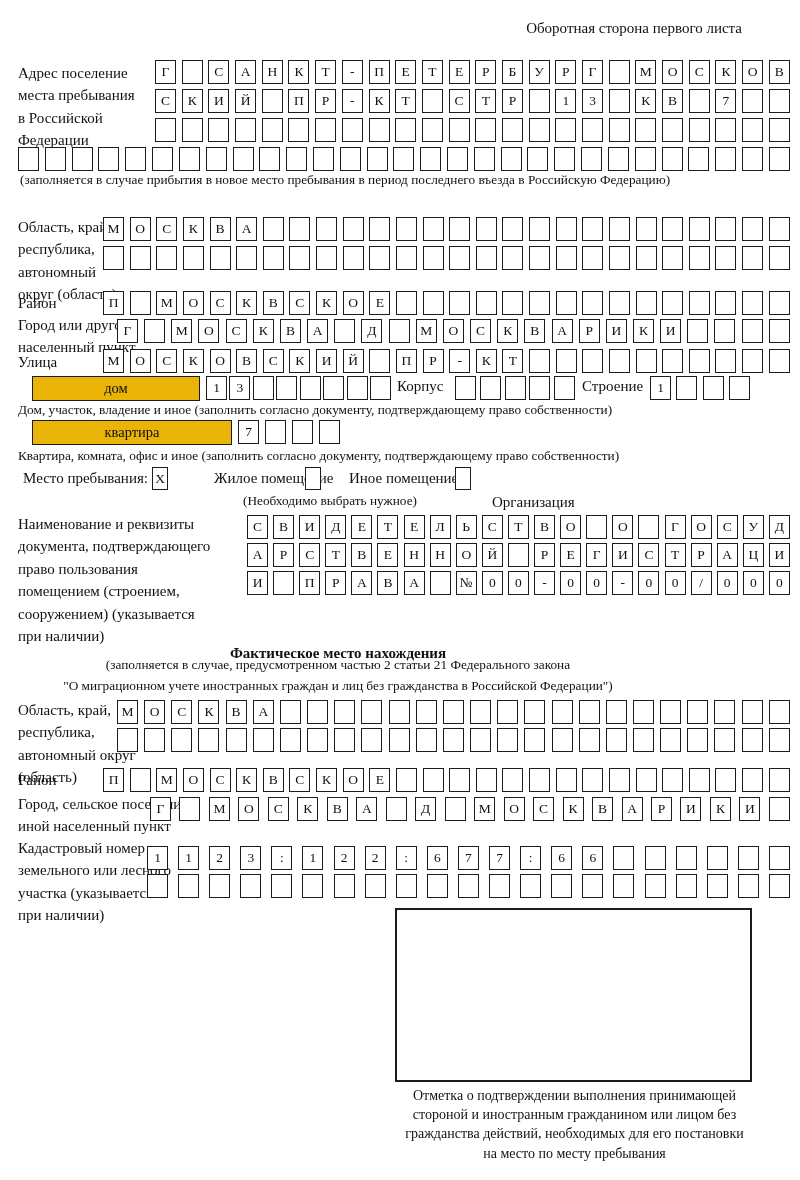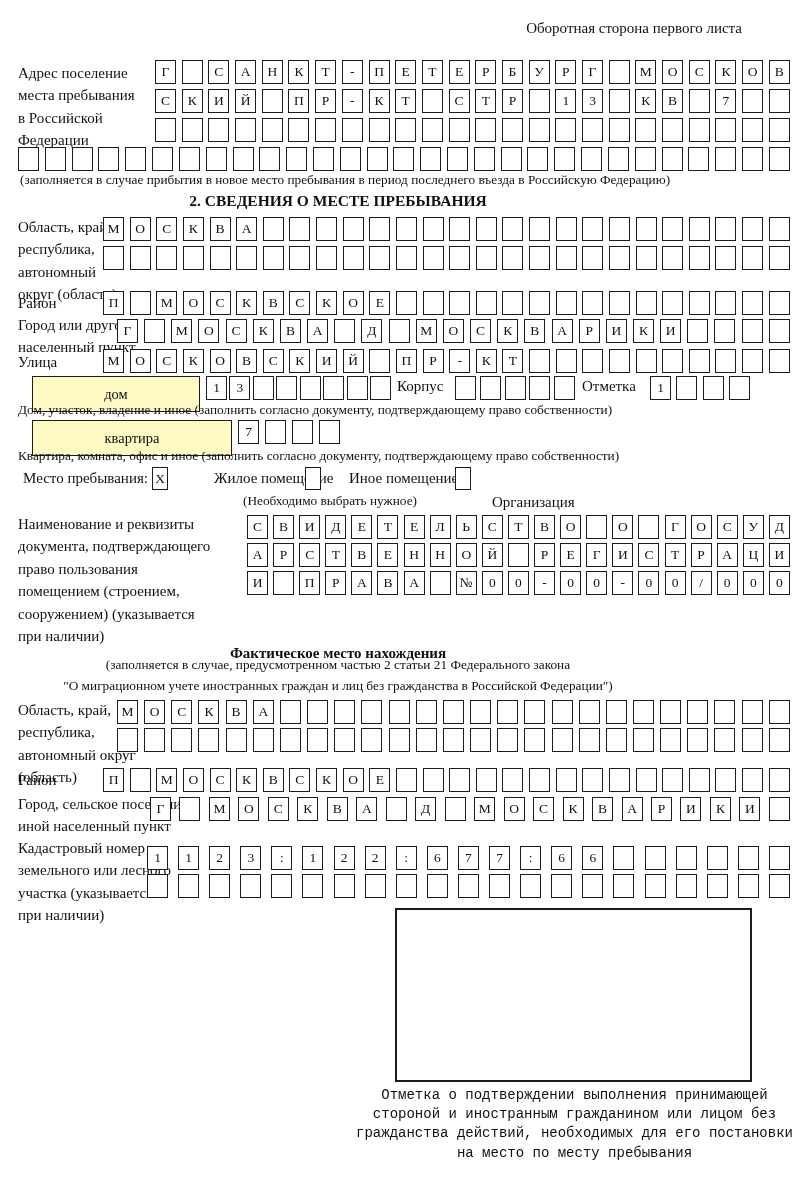--- a/index.html
+++ b/index.html
@@ -8,22 +8,22 @@
   .abs{position:absolute;}
   .lbl{font-size:15px;line-height:22.4px;}
   .lbl .ln{display:block;white-space:nowrap;}
   .cap{font-size:13.3px;white-space:nowrap;}
   .center{left:0;width:636px;text-align:center;margin-left:20px;}
   .bold{font-weight:bold;}
   .grid{position:absolute;display:flex;justify-content:space-between;}
   .cell{flex:0 0 21px;width:21px;height:24px;box-sizing:border-box;border:1.8px solid #1c1c1c;
         display:flex;align-items:center;justify-content:center;
         font-size:13.5px;background:#fff;}
-  .wbox{position:absolute;box-sizing:border-box;border:1.8px solid #1c1c1c;height:36px;
-        display:flex;align-items:center;justify-content:center;font-size:14.5px;background:#fef9c3;}
+  .wbox{position:absolute;box-sizing:border-box;border:1.8px solid #1c1c1c;height:25px;
+        display:flex;align-items:center;justify-content:center;font-size:14.5px;background:#eab308;}
   .chk{position:absolute;box-sizing:border-box;border:1.8px solid #1c1c1c;width:16px;height:23px;
        display:flex;align-items:center;justify-content:center;font-size:13.5px;background:#fff;}
   .stamp{position:absolute;box-sizing:border-box;border:2px solid #1c1c1c;background:#fff;}
   .note{font-size:14px;line-height:19.2px;text-align:center;}
 </style>
 </head>
 <body>
 
 <div id="page">
 
@@ -139,21 +139,20 @@
       <span class="cell"></span>
       <span class="cell"></span>
       <span class="cell"></span>
       <span class="cell"></span>
       <span class="cell"></span>
       <span class="cell"></span>
       <span class="cell"></span>
     </div>
   <div class="abs cap center" style="top:172px;">(заполняется в случае прибытия в новое место пребывания в период последнего въезда в Российскую Федерацию)</div>
 
-  <div class="abs center bold" style="top:192px;font-size:15.5px;">2. СВЕДЕНИЯ О МЕСТЕ ПРЕБЫВАНИЯ</div>
 
   <div class="abs lbl" style="left:18px;top:216px;">
     <span class="ln">Область, край,</span>
     <span class="ln">республика,</span>
     <span class="ln">автономный</span>
     <span class="ln">округ (область)</span>
   </div>
   <div class="grid" style="left:103px;top:217px;width:687px;">
       <span class="cell">М</span>
       <span class="cell">О</span>
@@ -315,21 +314,21 @@
       <span class="cell"></span>
     </div>
   <div class="abs" style="left:397px;top:378px;font-size:15px;">Корпус</div>
   <div class="grid" style="left:455px;top:376px;width:120px;">
       <span class="cell"></span>
       <span class="cell"></span>
       <span class="cell"></span>
       <span class="cell"></span>
       <span class="cell"></span>
     </div>
-  <div class="abs" style="left:582px;top:378px;font-size:15px;">Отметка</div>
+  <div class="abs" style="left:582px;top:378px;font-size:15px;">Строение</div>
   <div class="grid" style="left:650px;top:376px;width:100px;">
       <span class="cell">1</span>
       <span class="cell"></span>
       <span class="cell"></span>
       <span class="cell"></span>
     </div>
   <div class="abs cap" style="left:18px;top:402px;">Дом, участок, владение и иное (заполнить согласно документу, подтверждающему право собственности)</div>
 
   <div class="wbox" style="left:32px;top:420px;width:200px;">квартира</div>
   <div class="grid" style="left:238px;top:420px;width:102px;">
@@ -598,20 +597,20 @@
       <span class="cell"></span>
       <span class="cell"></span>
       <span class="cell"></span>
       <span class="cell"></span>
       <span class="cell"></span>
       <span class="cell"></span>
       <span class="cell"></span>
     </div>
 
   <div class="stamp" style="left:395px;top:908px;width:357px;height:174px;"></div>
-  <div class="abs note" style="left:352px;top:1086px;width:445px;font-family:Liberation Mono, monospace;">
+  <div class="abs note" style="left:352px;top:1086px;width:445px;">
     <div>Отметка о подтверждении выполнения принимающей</div>
     <div>стороной и иностранным гражданином или лицом без</div>
     <div>гражданства действий, необходимых для его постановки</div>
     <div>на место по месту пребывания</div>
   </div>
 
 </div>
 
 </body></html>

